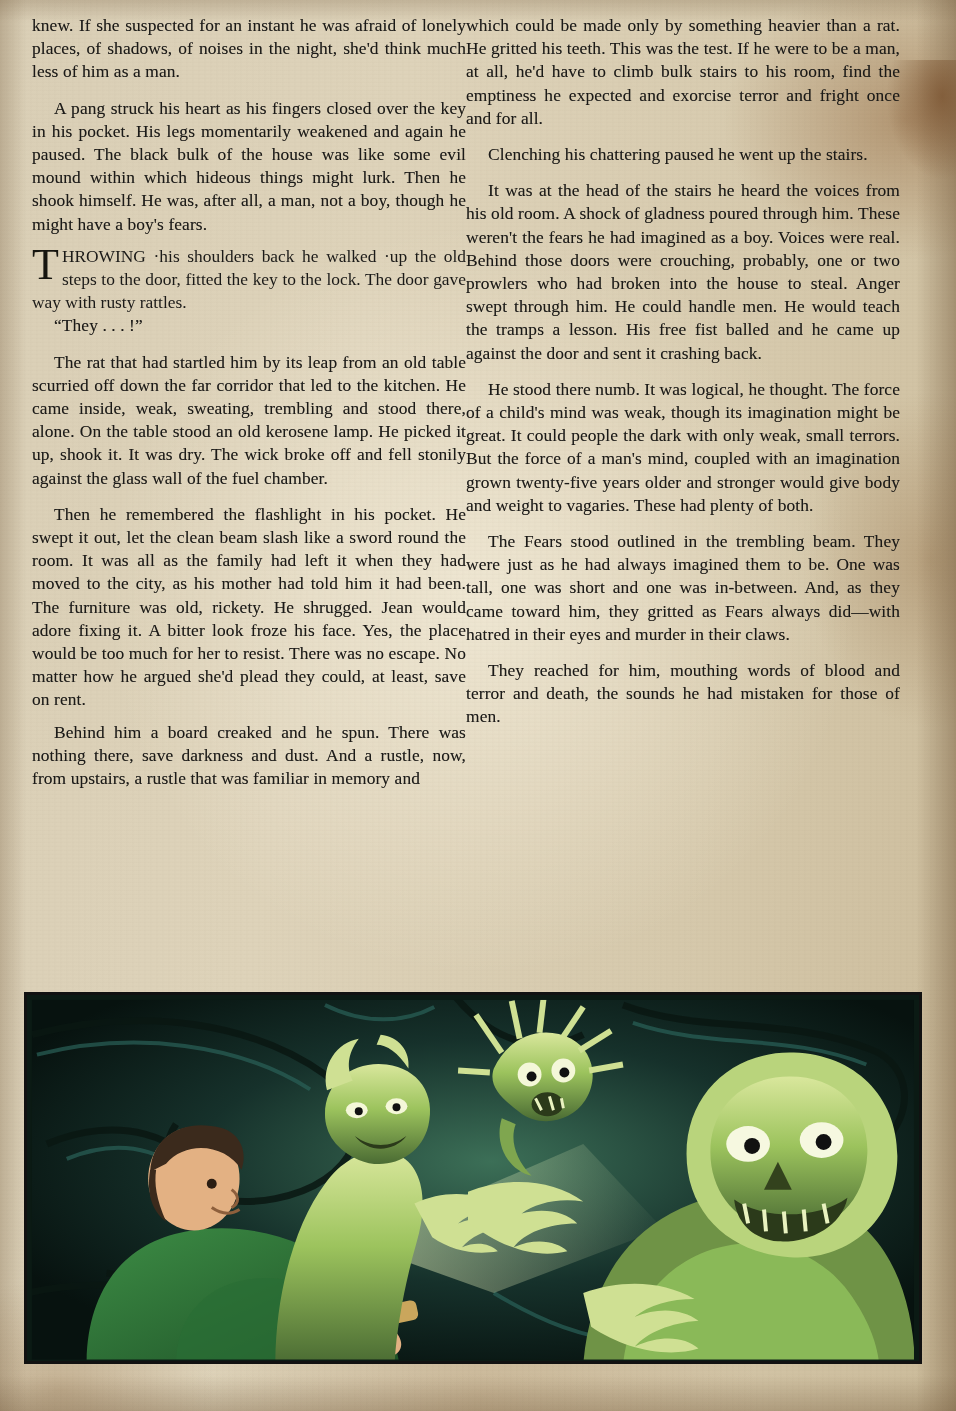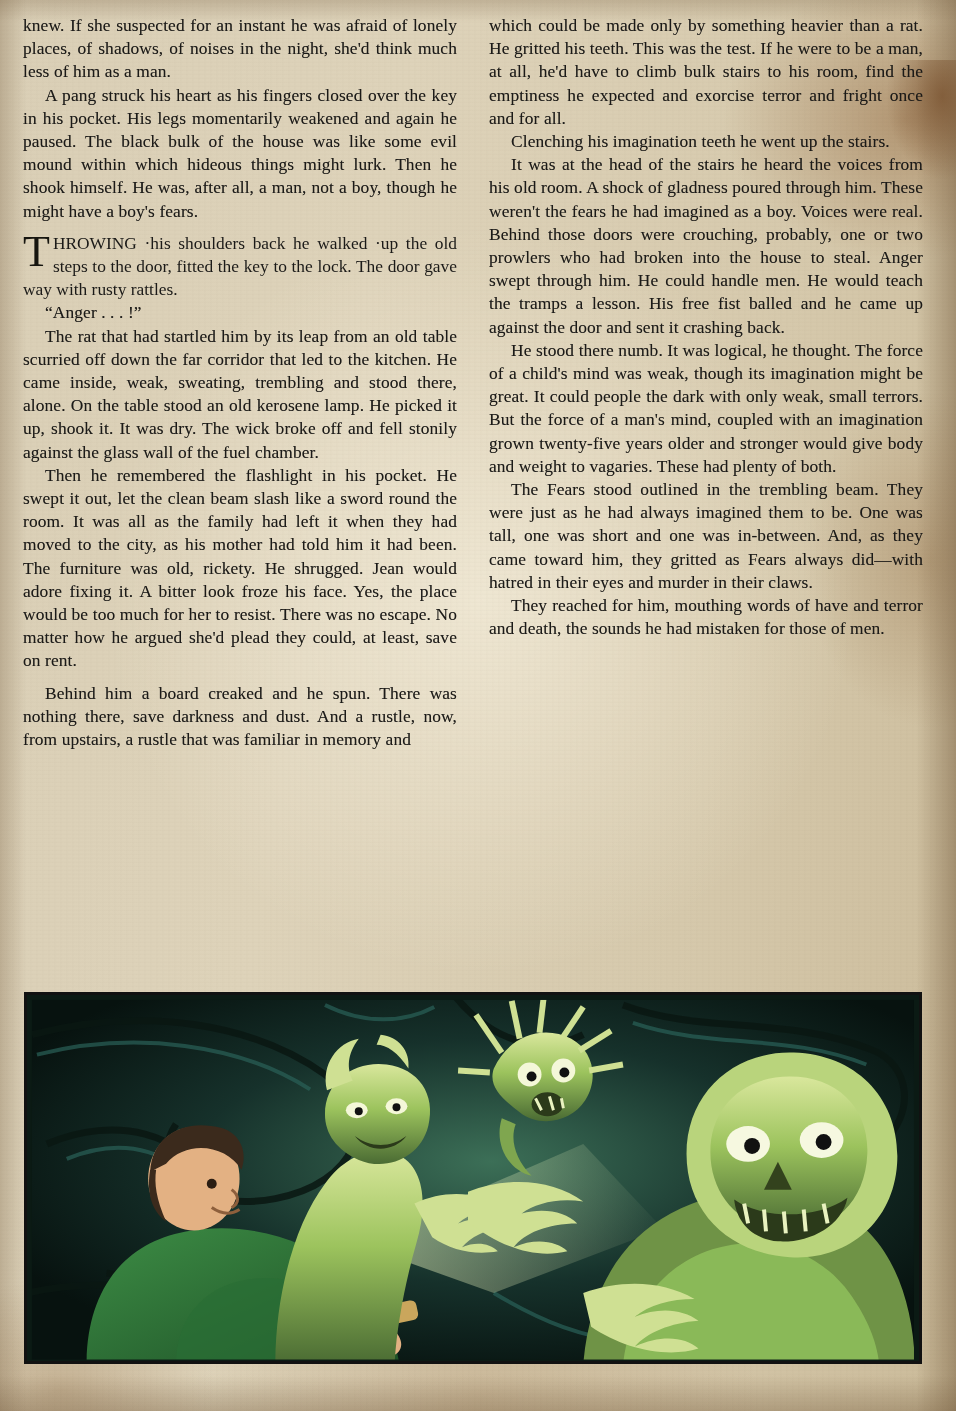--- a/index.html
+++ b/index.html
@@ -60,44 +60,43 @@
     position: absolute;
     top: 60px; right: 0px; width: 70px; height: 120px;
     background: radial-gradient(ellipse at 80% 30%, rgba(120,80,45,0.75), rgba(120,80,45,0) 70%);
     pointer-events: none;
   }
 
   
   #columns {
     position: absolute;
     top: 14px;
-    left: 23px;
+    left: 32px;
     width: 900px;
     display: flex;
-    gap: 32px;
     z-index: 3;
   }
   .column {
     width: 434px;
   }
   .para {
     margin: 0;
     color: #1b1a18;
     font-size: 17.4px;
     line-height: 23.2px;
     text-align: justify;
     text-indent: 22px;
     letter-spacing: 0.1px;
     text-shadow: 0 0 0.6px rgba(20,18,14,0.35);
   }
   .para.no-indent {
     text-indent: 0;
   }
   .para + .para {
-    margin-top: 0px;
+    margin-top: 13px;
   }
   .para.gap-before {
     margin-top: 9px;
     font-family: Liberation Serif, serif;
   }
   .dropcap-para {
     position: relative;
     margin: 9px 0 0 0;
     color: #1b1a18;
     font-size: 17.4px;
@@ -147,33 +146,33 @@
   <div id="columns">
 
     <div class="column">
       <p class="para no-indent">knew. If she suspected for an instant he was afraid of lonely places, of shadows, of noises in the night, she'd think much less of him as a man.</p>
       <p class="para">A pang struck his heart as his fingers closed over the key in his pocket. His legs momentarily weakened and again he paused. The black bulk of the house was like some evil mound within which hideous things might lurk. Then he shook himself. He was, after all, a man, not a boy, though he might have a boy's fears.</p>
 
       <p class="dropcap-para">
         <span class="dropcap">T</span><span>HROWING ·his shoulders back he walked ·up the old steps to the door, fitted the key to the lock. The door gave way with rusty rattles.</span>
       </p>
 
-      <p class="para">“Anger . . . !”</p>
+      <p class="para">“They . . . !”</p>
       <p class="para">The rat that had startled him by its leap from an old table scurried off down the far corridor that led to the kitchen. He came inside, weak, sweating, trembling and stood there, alone. On the table stood an old kerosene lamp. He picked it up, shook it. It was dry. The wick broke off and fell stonily against the glass wall of the fuel chamber.</p>
       <p class="para">Then he remembered the flashlight in his pocket. He swept it out, let the clean beam slash like a sword round the room. It was all as the family had left it when they had moved to the city, as his mother had told him it had been. The furniture was old, rickety. He shrugged. Jean would adore fixing it. A bitter look froze his face. Yes, the place would be too much for her to resist. There was no escape. No matter how he argued she'd plead they could, at least, save on rent.</p>
       <p class="para gap-before">Behind him a board creaked and he spun. There was nothing there, save darkness and dust. And a rustle, now, from upstairs, a rustle that was familiar in memory and</p>
     </div>
 
     <div class="column">
       <p class="para no-indent">which could be made only by something heavier than a rat. He gritted his teeth. This was the test. If he were to be a man, at all, he'd have to climb bulk stairs to his room, find the emptiness he expected and exorcise terror and fright once and for all.</p>
-      <p class="para">Clenching his imagination teeth he went up the stairs.</p>
+      <p class="para">Clenching his chattering paused he went up the stairs.</p>
       <p class="para">It was at the head of the stairs he heard the voices from his old room. A shock of gladness poured through him. These weren't the fears he had imagined as a boy. Voices were real. Behind those doors were crouching, probably, one or two prowlers who had broken into the house to steal. Anger swept through him. He could handle men. He would teach the tramps a lesson. His free fist balled and he came up against the door and sent it crashing back.</p>
       <p class="para">He stood there numb. It was logical, he thought. The force of a child's mind was weak, though its imagination might be great. It could people the dark with only weak, small terrors. But the force of a man's mind, coupled with an imagination grown twenty-five years older and stronger would give body and weight to vagaries. These had plenty of both.</p>
       <p class="para">The Fears stood outlined in the trembling beam. They were just as he had always imagined them to be. One was tall, one was short and one was in-between. And, as they came toward him, they gritted as Fears always did—with hatred in their eyes and murder in their claws.</p>
-      <p class="para">They reached for him, mouthing words of have and terror and death, the sounds he had mistaken for those of men.</p>
+      <p class="para">They reached for him, mouthing words of blood and terror and death, the sounds he had mistaken for those of men.</p>
     </div>
 
   </div>
 
   <div id="illustration">
     <svg id="art" viewBox="0 0 898 372" preserveAspectRatio="none">
       <defs>
         <radialGradient id="glow" cx="0.52" cy="0.45" r="0.6">
           <stop offset="0%" stop-color="#3c6f57"></stop>
           <stop offset="55%" stop-color="#16312b"></stop>

